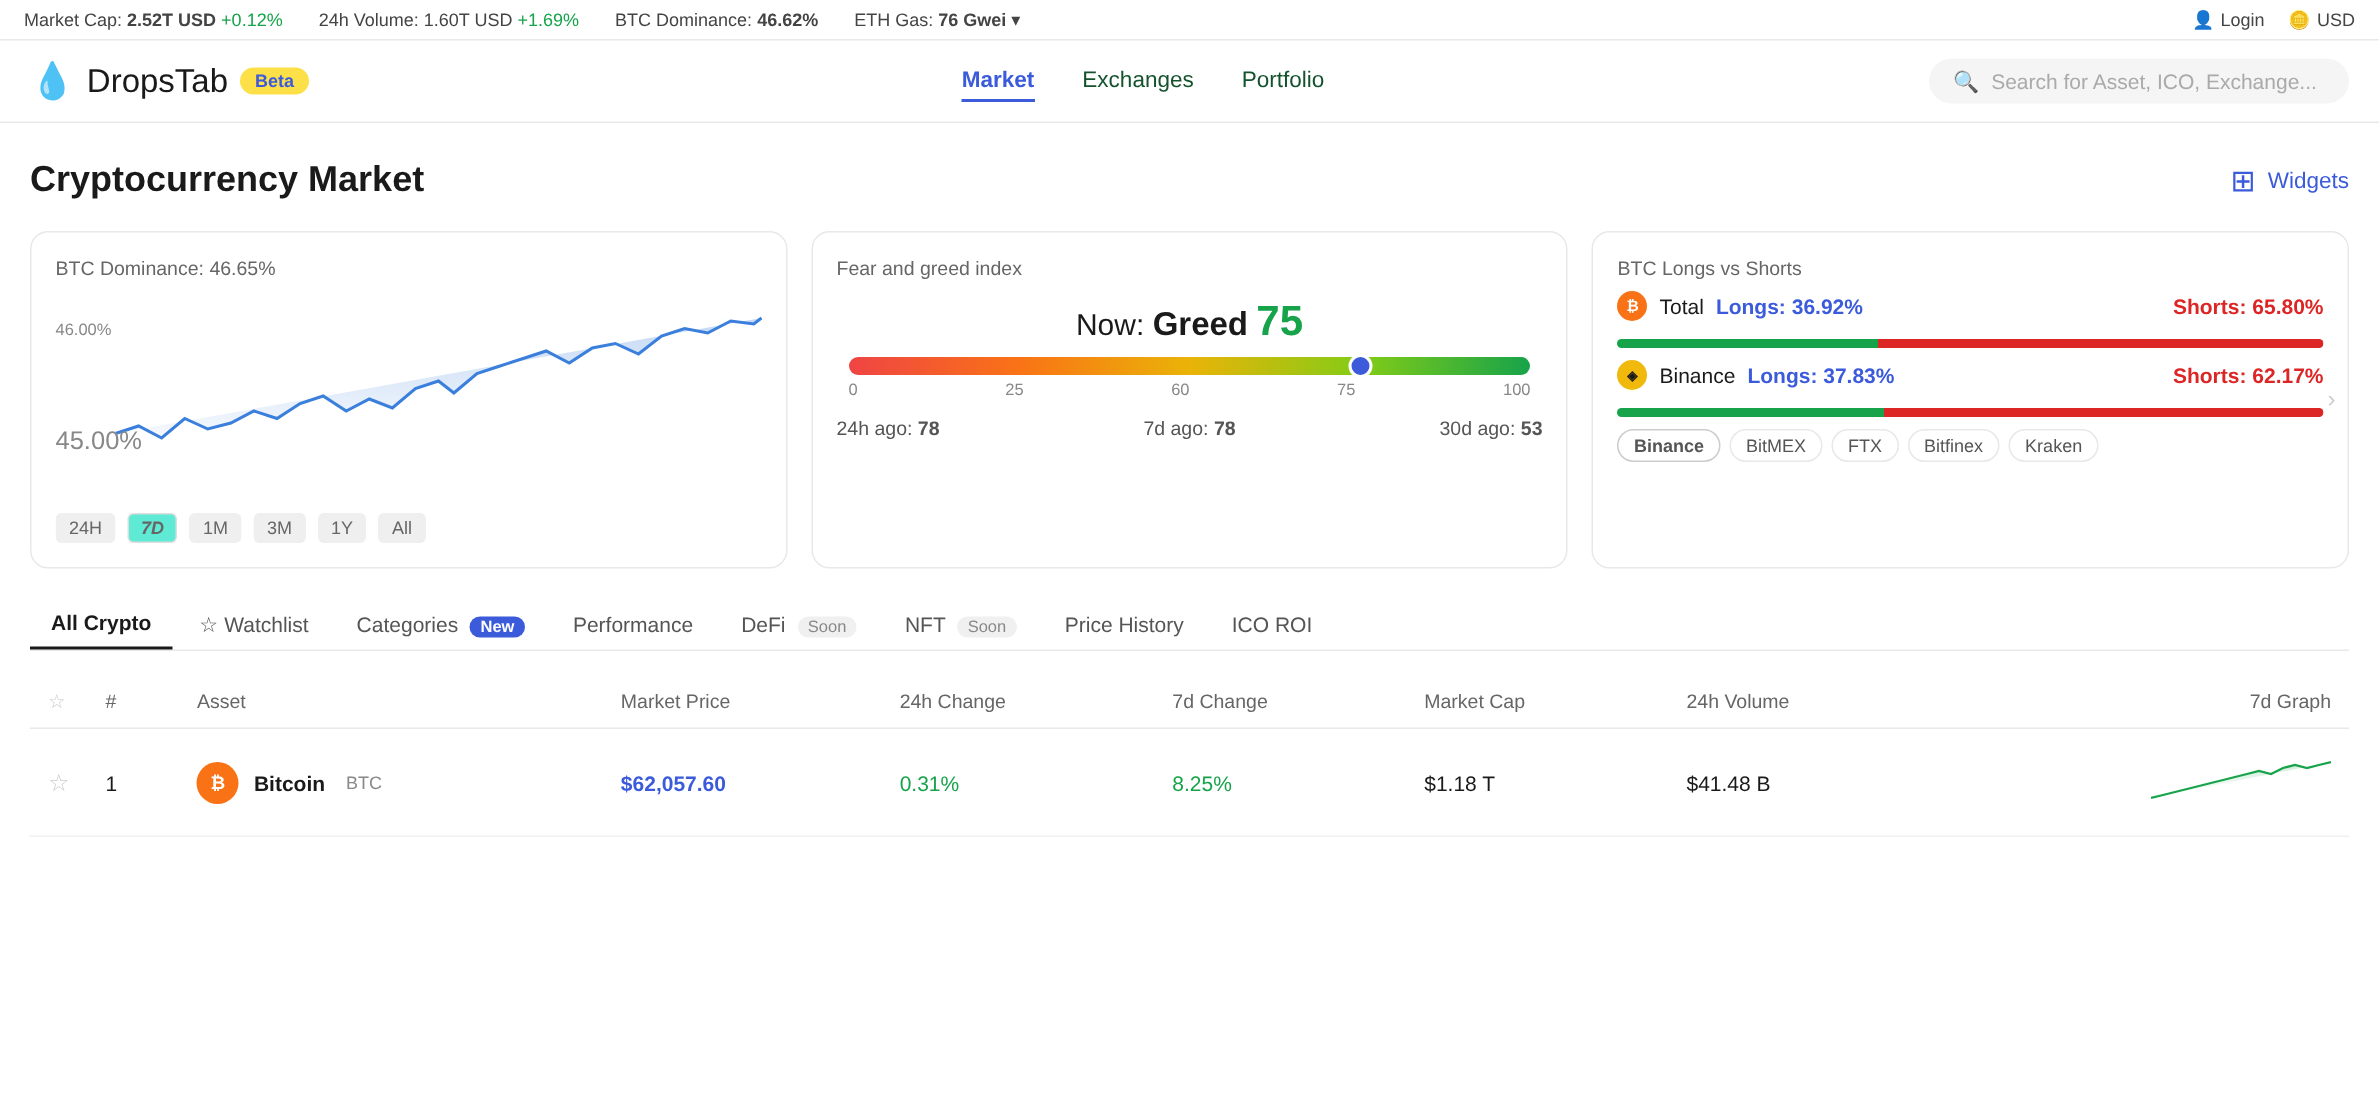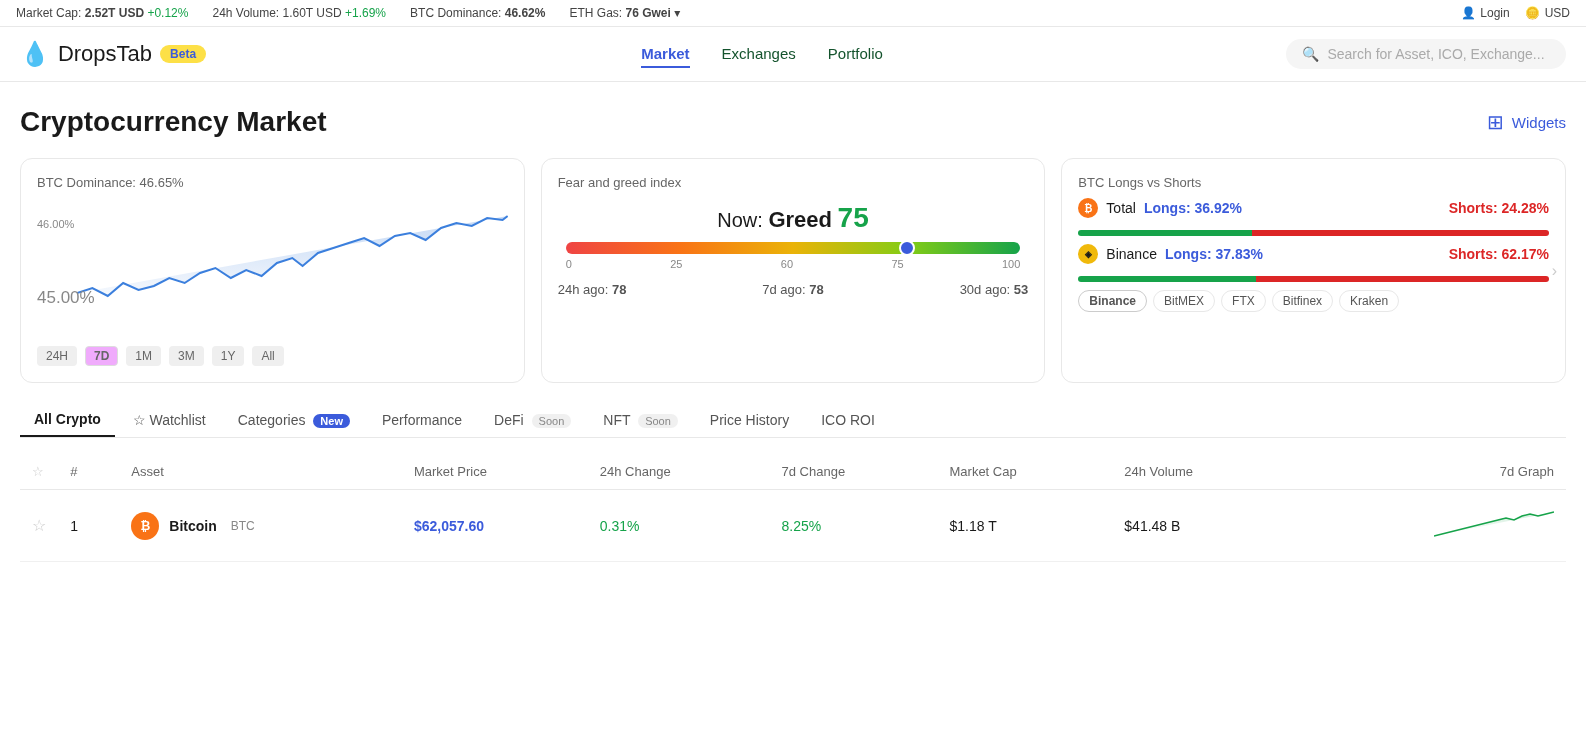--- a/index.html
+++ b/index.html
@@ -52,38 +52,38 @@
       padding: 7px 16px;
       gap: 8px;
       width: 280px;
       color: #aaa;
       font-size: 14px;
     }
 
     
     .page-content { padding: 24px 20px 0; }
     .page-header { display: flex; justify-content: space-between; align-items: center; margin-bottom: 20px; }
-    .page-title { font-size: 28px; font-weight: 700; }
+    .page-title { font-size: 24px; font-weight: 700; }
     .widgets-btn { display: flex; align-items: center; gap: 8px; color: #3b5bdb; font-size: 15px; cursor: pointer; font-weight: 500; }
 
     
     .cards-row { display: flex; gap: 16px; margin-bottom: 20px; }
 
     
     .card {
       background: #fff;
       border: 1px solid #e8e8e8;
       border-radius: 12px;
       padding: 16px;
       flex: 1;
     }
     .card-title { font-size: 13px; color: #666; margin-bottom: 8px; }
     .chart-time-btns { display: flex; gap: 8px; margin-top: 8px; }
     .chart-time-btn { font-size: 12px; color: #666; padding: 2px 8px; border-radius: 4px; cursor: pointer; border: 1px solid transparent; }
-    .chart-time-btn.active { background: #f0abfc; border-color: #ddd; font-weight: 600; }
+    .chart-time-btn.active { background: #5eead4; border-color: #ddd; font-weight: 600; font-style: italic; }
 
     
     .fear-greed-now { text-align: center; font-size: 20px; margin: 12px 0 8px; }
     .fear-greed-now strong { color: #1a1a1a; font-size: 24px; }
     .fear-greed-val { color: #16a34a; font-size: 28px; font-weight: 700; }
     .gauge-bar {
       position: relative;
       height: 12px;
       border-radius: 6px;
       background: linear-gradient(to right, #ef4444, #f97316, #eab308, #84cc16, #16a34a);
@@ -280,21 +280,21 @@
 
       <div class="longs-shorts-row">
         <div class="exchange-icon">₿</div>
         <span style="font-size:14px; font-weight:500;">Total</span>
         <span class="longs-pct">
           <span style="color:#3b5bdb;">Longs:</span>
           <span>36.92%</span>
         </span>
         <span class="shorts-pct">
           <span>Shorts:</span>
-          <span>24.28%</span>
+          <span>65.80%</span>
         </span>
       </div>
       <div class="bar-row">
         <div class="bar-green" style="width: 36.92%;"></div>
         <div class="bar-red" style="width: 63.08%;"></div>
       </div>
 
       <div class="longs-shorts-row" style="margin-top:6px;">
         <div class="exchange-icon binance-icon">◈</div>
         <span style="font-size:14px; font-weight:500;">Binance</span>

